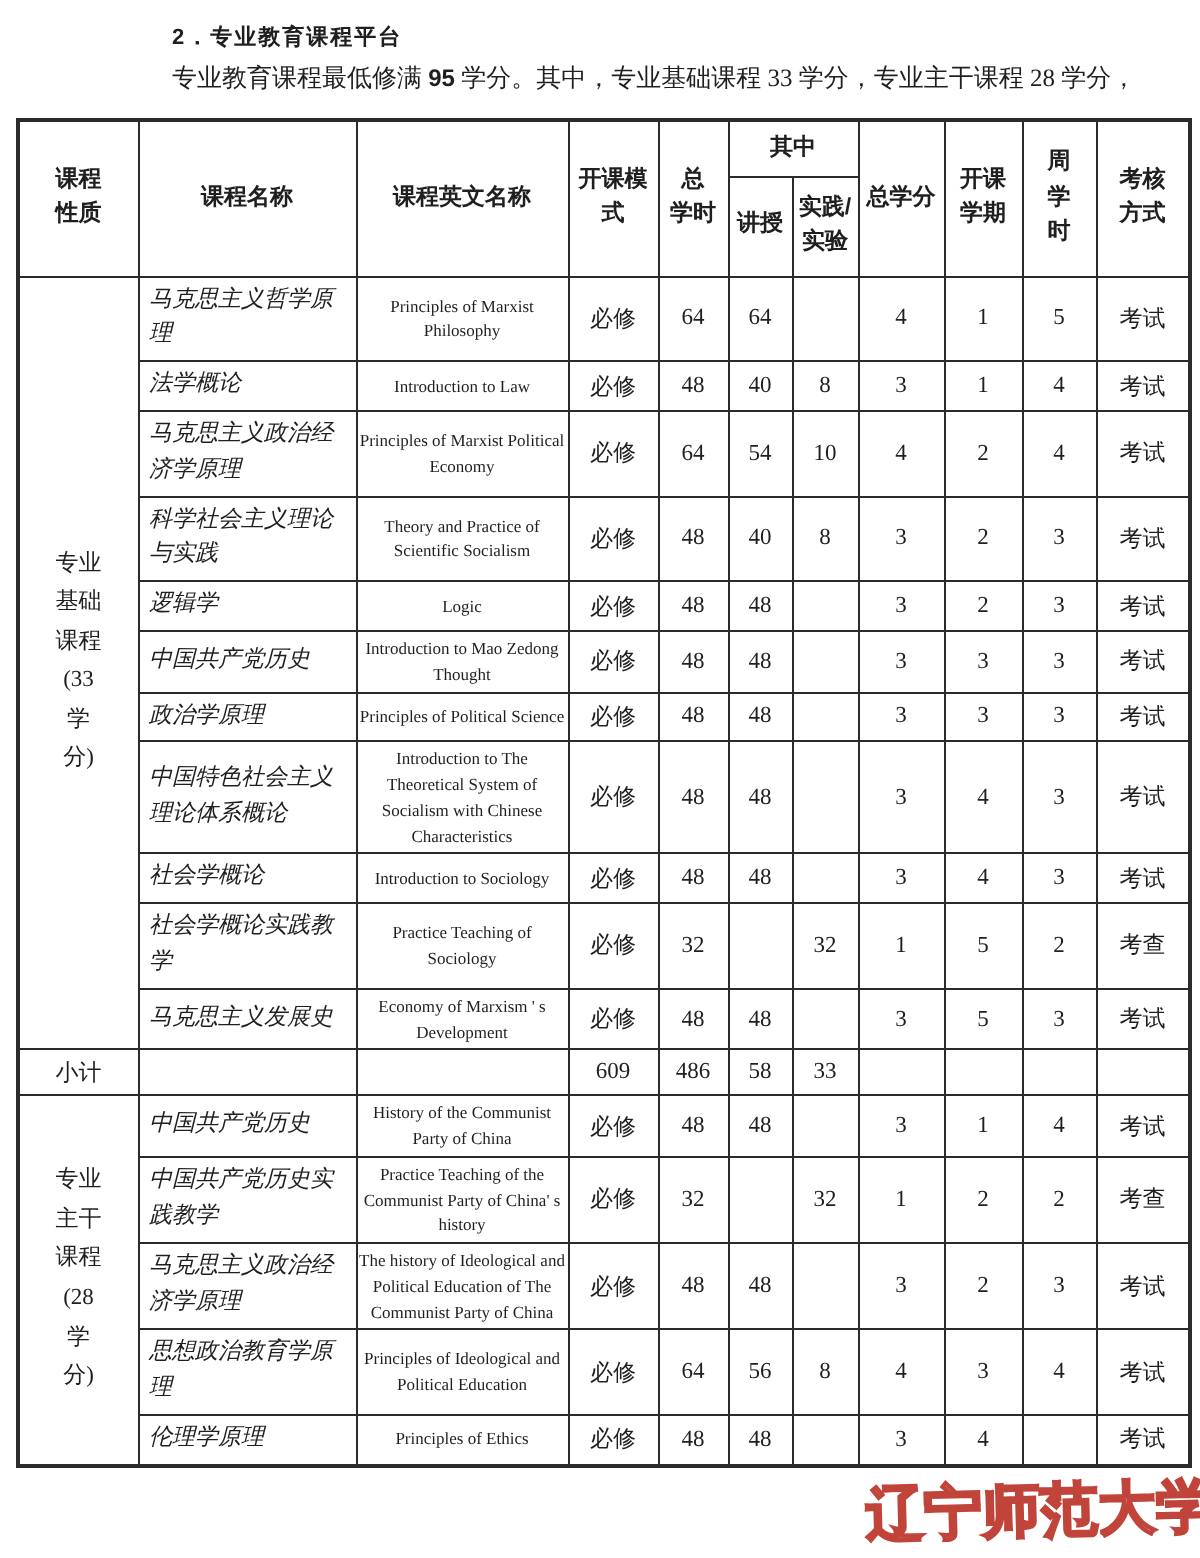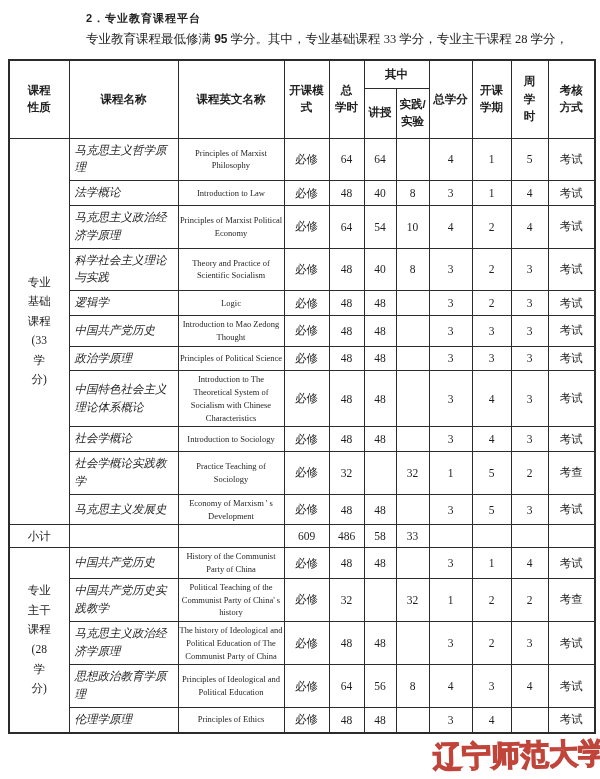--- a/index.html
+++ b/index.html
@@ -249,21 +249,21 @@
         <td class="num">48</td>
         <td class="num">48</td>
         <td class="num"></td>
         <td class="num">3</td>
         <td class="num">1</td>
         <td class="num">4</td>
         <td class="num">考试</td>
       </tr>
       <tr>
         <td class="zh">中国共产党历史实践教学</td>
-        <td class="en">Political Teaching of the Communist Party of China' s history</td>
+        <td class="en">Practice Teaching of the Communist Party of China' s history</td>
         <td class="num">必修</td>
         <td class="num">32</td>
         <td class="num"></td>
         <td class="num">32</td>
         <td class="num">1</td>
         <td class="num">2</td>
         <td class="num">2</td>
         <td class="num">考查</td>
       </tr>
       <tr>

